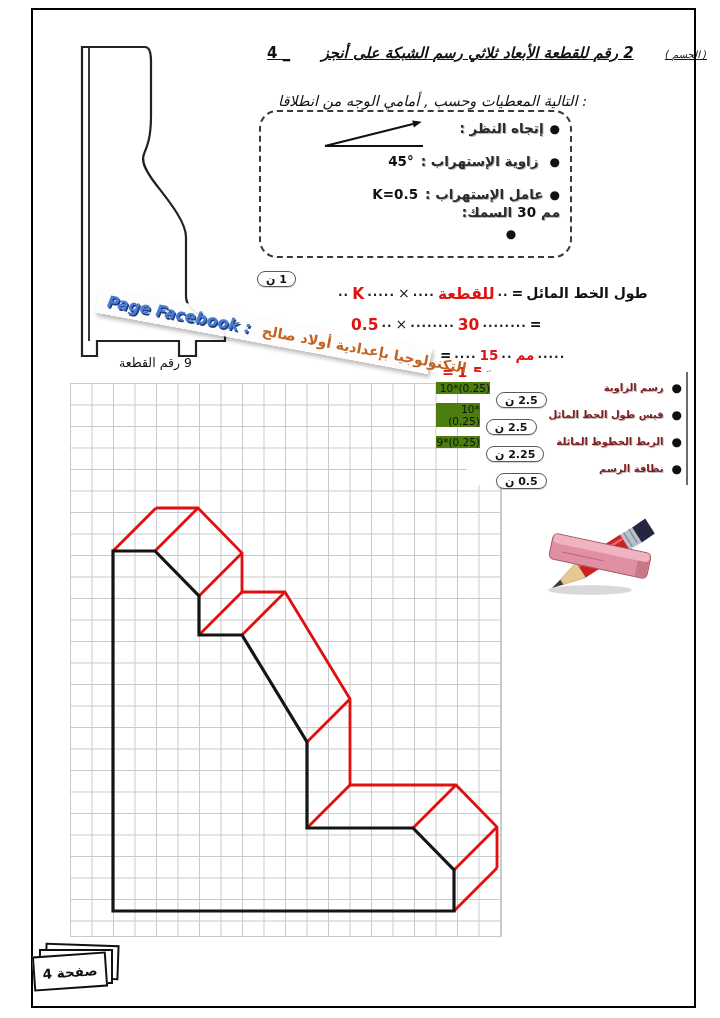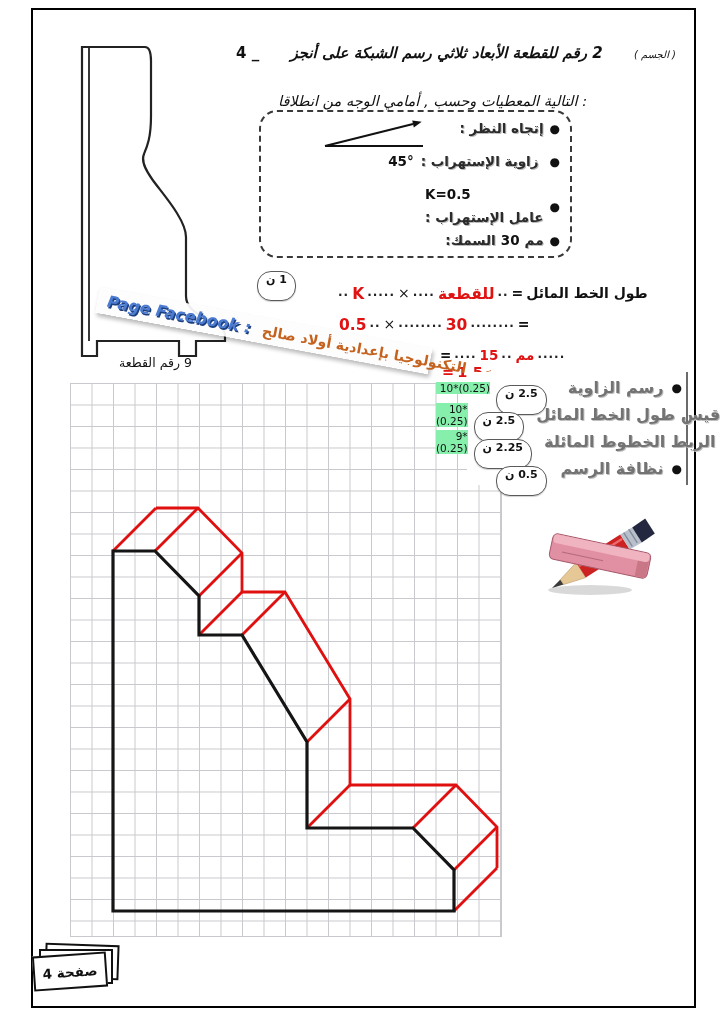--- a/index.html
+++ b/index.html
@@ -9,41 +9,41 @@
   .b { font-weight:bold; }
   .i { font-style:italic; }
   .red { color:#e01212; font-weight:bold; }
   .small { font-size:10px; }
   .dots { color:#222; letter-spacing:1px; font-size:12px; font-weight:bold; }
   .emb { color:#2b2b2b; text-shadow:1px 1px 0 #b9b9b9; }
 
   #page-border { left:31px; top:8px; width:665px; height:1000px; border:2px solid #000; }
 
   
-  #title1 { left:236px; top:44px; width:440px; display:flex; justify-content:space-between;
-            align-items:baseline; font-size:15px; }
+  #title1 { left:267px; top:44px; width:440px; display:flex; justify-content:space-between;
+            align-items:baseline; font-size:15px;text-decoration:underline; }
   #title1 span { white-space:nowrap; }
   #title2 { left:278px; top:77px; font-size:14.5px; }
 
   
   #givens-box { left:259px; top:110px; width:313px; height:148px;
                 border:2px dashed #3a3a3a; border-radius:18px; }
   .grow { position:absolute; right:10px; display:flex; flex-direction:row;
           justify-content:flex-end; align-items:center; gap:6px; font-size:13.5px; }
   .gbullet { font-size:12px; position:relative; top:1px; }
   #arrow-svg { position:absolute; left:60px; top:5px; }
 
   
   .frow { display:flex; align-items:flex-start; gap:3px; font-size:14px;margin-top:16px; }
   #badge1 { left:257px; top:271px; }
   .oval { display:inline-block; border:1.5px solid #5a5a5a; border-radius:14px;
-          background:#fff; padding:1px 8px 14px; font-size:11px; font-weight:bold;
+          background:#fff; padding:1px 8px 0; font-size:11px; font-weight:bold;
           box-shadow:0 1px 1px rgba(0,0,0,.18); white-space:nowrap; }
   #frow1 { left:338px; top:269px; }
-  #frow2 { left:339px; top:300px; }
+  #frow2 { left:351px; top:300px; }
   #frow3 { left:440px; top:331px; font-size:13.5px; }
   #frow4 { left:442px; top:348px; font-size:14.5px; }
   #frow1 .red, #frow2 .red { font-size:15.5px; }
   #frow4 span { color:#e01212; font-weight:bold; }
 
   
   #stamp { left:100px; top:287px; width:338px; transform:rotate(10.5deg);
            transform-origin:left top; background:rgba(253,253,253,.93);
            box-shadow:2px 3px 4px rgba(0,0,0,.28); padding:3px 10px 4px;
            display:flex; gap:12px; align-items:baseline; white-space:nowrap; }
@@ -60,24 +60,24 @@
                            linear-gradient(90deg,#c9c9cd 1px, transparent 1px);
           background-size:21.5px 21.5px;
           border-right:1px solid #c9c9cd; border-bottom:1px solid #c9c9cd; }
   #stairs-svg { left:70px; top:383px; }
 
   
   #rubric-panel { left:467px; top:372px; width:221px; height:113px; background:#fff;
                   border-right:2px solid #6b6b6b; }
   #rubric { left:436px; top:374px; width:252px; }
   .rrow { height:27px; display:flex; align-items:center; gap:6px; }
-  .note { width:54px; text-align:right; font-size:10.5px; background:#86efac; color:#111; }
+  .note { width:54px; text-align:right; font-size:10.5px; background:#4d7c0f; color:#111; }
   .spacer { flex:1; }
-  .rlabel { font-size:16px; font-weight:bold; direction:rtl;
-            color:#737373; text-shadow:1px 1px 0 #bdbdbd; white-space:nowrap; }
+  .rlabel { font-size:10px; font-weight:bold; direction:rtl;
+            color:#7f1d1d; text-shadow:1px 1px 0 #bdbdbd; white-space:nowrap; }
   .rbullet { font-size:12px; margin-left:2px; margin-right:6px; }
   .roval { direction:rtl;margin-top:24px; }
 
   
   #footer { left:33px; top:944px; width:100px; height:62px; }
   .card { position:absolute; width:74px; height:35px; background:#fff;
           border:2.5px solid #111; }
   #card3 { left:12px; top:0; transform:rotate(2deg); }
   #card2 { left:6px; top:5px; transform:rotate(0deg); }
   #card1 { left:0; top:10px; transform:rotate(-4deg); display:flex;
@@ -122,27 +122,27 @@
     <span class="gbullet">●</span>
   </div>
   <div class="grow" style="top:41px;gap:11px;">
     <span style="display:flex;gap:7px;">
         <span dir="ltr" class="b">45°</span>
         <span dir="rtl" class="b emb">زاوية الإستهراب :</span>
       </span>
     <span class="gbullet">●</span>
   </div>
   <div class="grow" style="top:74px;">
-    <span style="display:flex;gap:7px;flex-direction:column;">
+    <span style="display:flex;gap:7px;">
         <span dir="ltr" class="b">K=0.5</span>
         <span dir="rtl" class="b emb">عامل الإستهراب :</span>
       </span>
     <span class="gbullet">●</span>
   </div>
-  <div class="grow" style="top:120px;">
+  <div class="grow" style="top:92px;flex-direction:column;">
     <span style="display:flex;gap:5px;">
         <span dir="rtl" class="b emb">السمك:</span>
         <span dir="ltr" class="b">30</span>
         <span dir="rtl" class="b emb">مم</span>
       </span>
     <span class="gbullet">●</span>
   </div>
 </div>
 
 <span class="abs oval" id="badge1" dir="rtl">1 ن</span>

